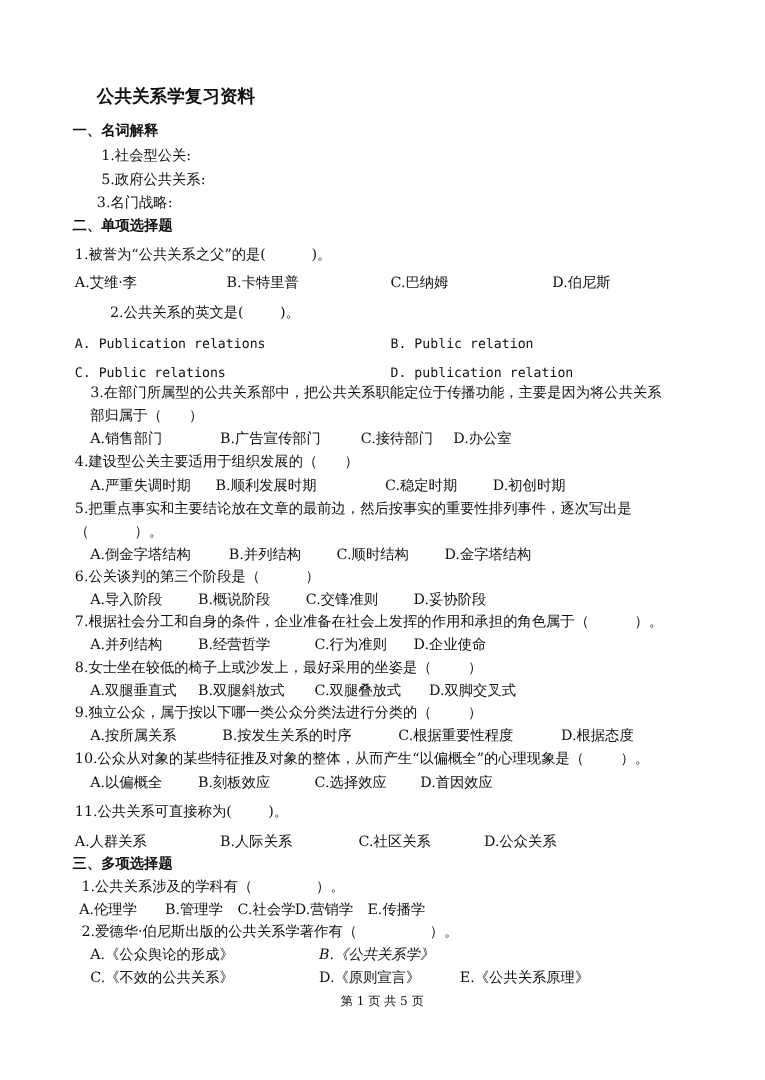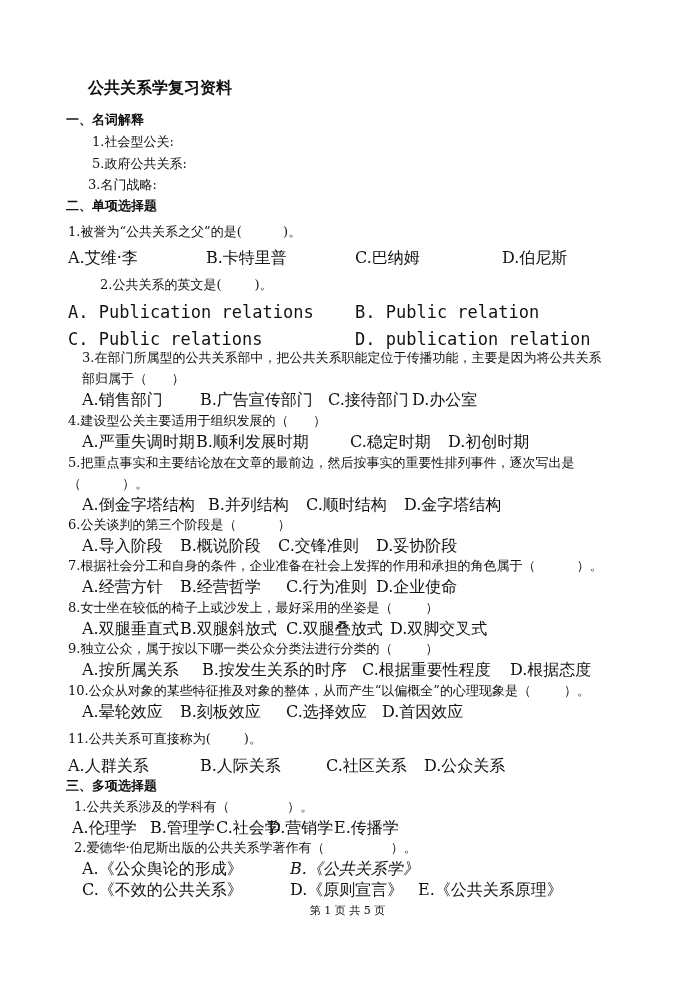--- a/index.html
+++ b/index.html
@@ -2,22 +2,22 @@
 <html><head>
 <meta charset="utf-8">
 <style>
   html, body { margin: 0; padding: 0; background: #ffffff; }
   body { width: 695px; height: 982px; position: relative; overflow: hidden;
          font-family: "DejaVu Serif", "Liberation Serif", serif; color: #111; }
   .line { position: absolute; white-space: pre; font-size: 13px; line-height: 16px; }
   .title { position: absolute; left: 88px; top: 78px; font-size: 16px; font-weight: bold;
            font-family: "DejaVu Sans", "Liberation Sans", sans-serif; letter-spacing: 0px; }
   .sec { font-weight: bold; font-family: "DejaVu Sans", "Liberation Sans", sans-serif; font-size: 13px; }
-  .opt { position: absolute; white-space: pre; font-size: 16px; line-height: 16px; }
-  .mono { font-family: "DejaVu Sans Mono", "Liberation Mono", monospace; font-size: 17px; }
+  .opt { position: absolute; white-space: pre; font-size: 13px; line-height: 16px; }
+  .mono { font-family: "DejaVu Sans Mono", "Liberation Mono", monospace; font-size: 12px; }
   .footer { position: absolute; top: 903px; left: 0; width: 695px; text-align: center; font-size: 11px; }
 </style>
 </head>
 <body>
 
 <div class="title">公共关系学复习资料</div>
 
 <div class="line sec" style="left:66px;top:112px;">一、名词解释</div>
 <div class="line" style="left:92px;top:134px;">1.社会型公关:</div>
 <div class="line" style="left:92px;top:156px;">5.政府公共关系:</div>
@@ -57,48 +57,48 @@
 <div class="opt" style="left:306px;top:497px;">C.顺时结构</div>
 <div class="opt" style="left:404px;top:497px;">D.金字塔结构</div>
 
 <div class="line" style="left:68px;top:517px;">6.公关谈判的第三个阶段是（          ）</div>
 <div class="opt" style="left:82px;top:538px;">A.导入阶段</div>
 <div class="opt" style="left:180px;top:538px;">B.概说阶段</div>
 <div class="opt" style="left:278px;top:538px;">C.交锋准则</div>
 <div class="opt" style="left:376px;top:538px;">D.妥协阶段</div>
 
 <div class="line" style="left:68px;top:558px;">7.根据社会分工和自身的条件，企业准备在社会上发挥的作用和承担的角色属于（          ）。</div>
-<div class="opt" style="left:82px;top:579px;">A.经营方针</div>
+<div class="opt" style="left:82px;top:579px;">A.并列结构</div>
 <div class="opt" style="left:180px;top:579px;">B.经营哲学</div>
 <div class="opt" style="left:286px;top:579px;">C.行为准则</div>
 <div class="opt" style="left:376px;top:579px;">D.企业使命</div>
 
 <div class="line" style="left:68px;top:600px;">8.女士坐在较低的椅子上或沙发上，最好采用的坐姿是（        ）</div>
 <div class="opt" style="left:82px;top:621px;">A.双腿垂直式</div>
 <div class="opt" style="left:180px;top:621px;">B.双腿斜放式</div>
 <div class="opt" style="left:286px;top:621px;">C.双腿叠放式</div>
 <div class="opt" style="left:390px;top:621px;">D.双脚交叉式</div>
 
 <div class="line" style="left:68px;top:641px;">9.独立公众，属于按以下哪一类公众分类法进行分类的（        ）</div>
 <div class="opt" style="left:82px;top:662px;">A.按所属关系</div>
 <div class="opt" style="left:202px;top:662px;">B.按发生关系的时序</div>
 <div class="opt" style="left:362px;top:662px;">C.根据重要性程度</div>
 <div class="opt" style="left:510px;top:662px;">D.根据态度</div>
 
 <div class="line" style="left:68px;top:683px;">10.公众从对象的某些特征推及对象的整体，从而产生“以偏概全”的心理现象是（        ）。</div>
-<div class="opt" style="left:82px;top:704px;">A.晕轮效应</div>
+<div class="opt" style="left:82px;top:704px;">A.以偏概全</div>
 <div class="opt" style="left:180px;top:704px;">B.刻板效应</div>
 <div class="opt" style="left:286px;top:704px;">C.选择效应</div>
 <div class="opt" style="left:382px;top:704px;">D.首因效应</div>
 
 <div class="line" style="left:68px;top:731px;">11.公共关系可直接称为(        )。</div>
 <div class="opt" style="left:68px;top:758px;">A.人群关系</div>
 <div class="opt" style="left:200px;top:758px;">B.人际关系</div>
 <div class="opt" style="left:326px;top:758px;">C.社区关系</div>
-<div class="opt" style="left:424px;top:758px;">D.公众关系</div>
+<div class="opt" style="left:440px;top:758px;">D.公众关系</div>
 
 <div class="line sec" style="left:66px;top:778px;">三、多项选择题</div>
 
 <div class="line" style="left:74px;top:799px;">1.公共关系涉及的学科有（              ）。</div>
 <div class="opt" style="left:72px;top:820px;">A.伦理学</div>
 <div class="opt" style="left:150px;top:820px;">B.管理学</div>
 <div class="opt" style="left:216px;top:820px;">C.社会学</div>
 <div class="opt" style="left:268px;top:820px;">D.营销学</div>
 <div class="opt" style="left:334px;top:820px;">E.传播学</div>
 

